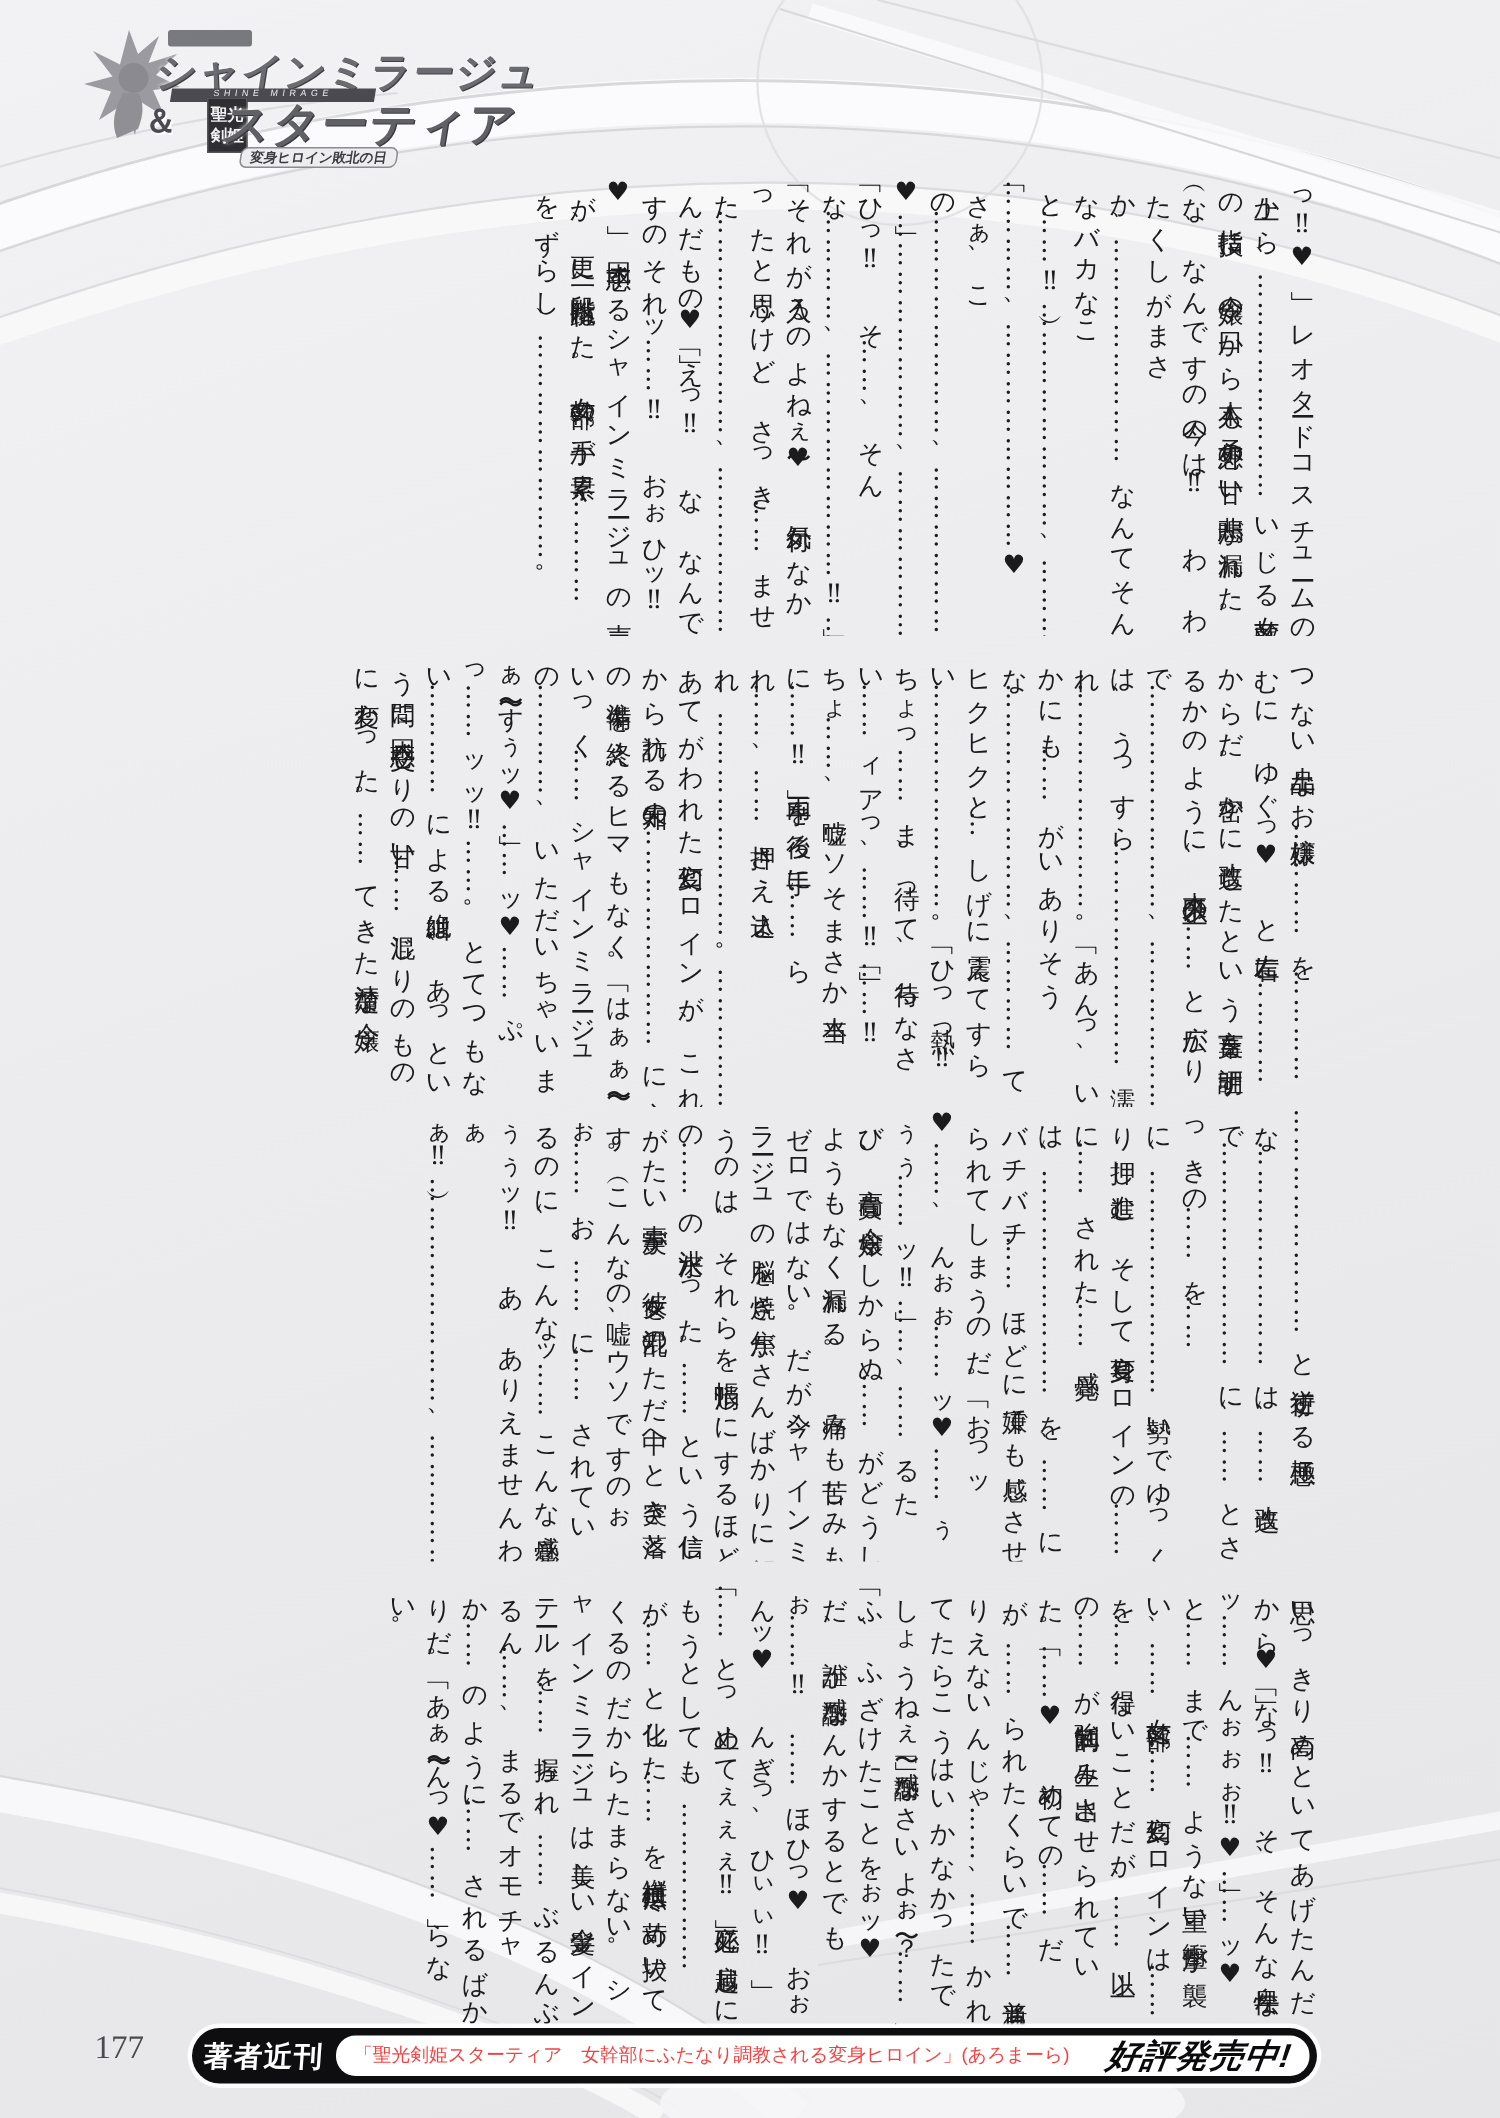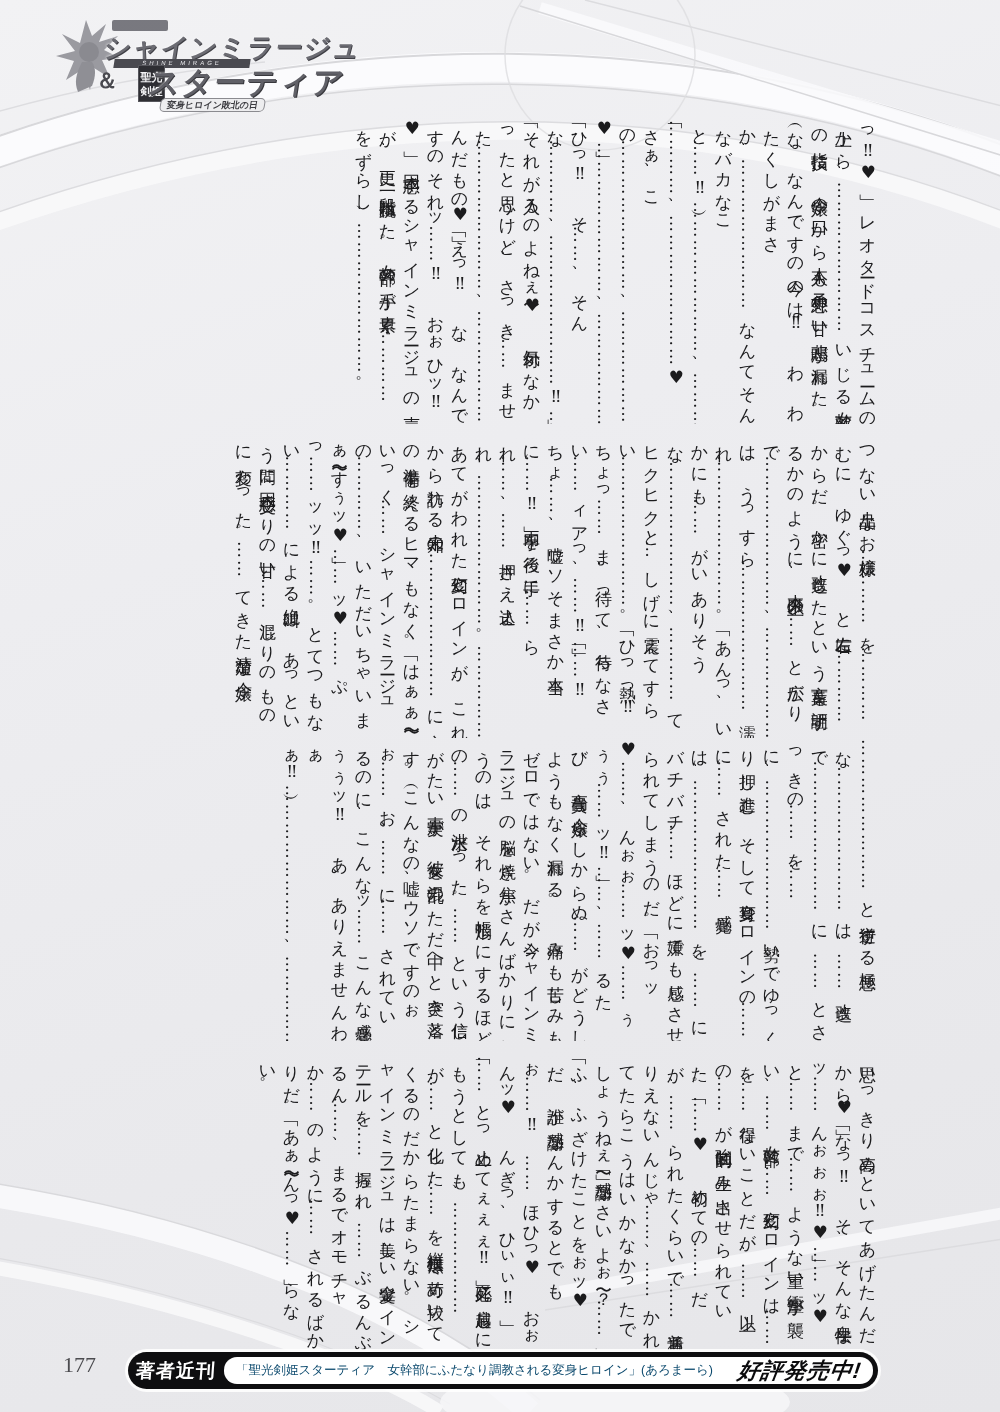--- a/index.html
+++ b/index.html
@@ -44,21 +44,21 @@
   .page-num{position:absolute;left:63px;top:1352px;z-index:3;
         font-family:Liberation Serif, serif;font-size:22px;color:#4b4b4f;}
   .pill{position:absolute;left:128px;top:1352px;width:750px;height:37px;z-index:3;
         background:#0e0e10;border-radius:19px;box-shadow:0 0 0 3px rgba(255,255,255,.85);
         display:flex;align-items:center;font-family:"Liberation Sans",sans-serif;}
   .pill-label{width:96px;flex:0 0 96px;text-align:center;color:#ffffff;
         font-weight:bold;font-size:19px;letter-spacing:1px;transform:skewX(-4deg);}
   .pill-inner{flex:1;height:27px;margin-right:5px;background:#ffffff;border-radius:13px;
         display:flex;align-items:center;justify-content:space-between;
         padding:0 12px;box-sizing:border-box;}
-  .pill-title{font-size:12.5px;color:#0c4a6e;white-space:nowrap;overflow:hidden;}
+  .pill-title{font-size:12.5px;color:#ef4444;white-space:nowrap;overflow:hidden;}
   .pill-status{font-size:22px;font-weight:bold;font-style:italic;color:#0b0b0d;
         transform:skewX(-8deg);letter-spacing:1px;white-space:nowrap;}
 </style>
 </head>
 <body>
 
 <div class="page">
 
   <svg class="swooshes" viewBox="0 0 1000 1412" xmlns="http://www.w3.org/2000/svg">
     <path d="M-40 165 C 300 35, 700 30, 1040 175" fill="none" stroke="#fbfbfd" stroke-width="30" opacity="0.95"></path>

